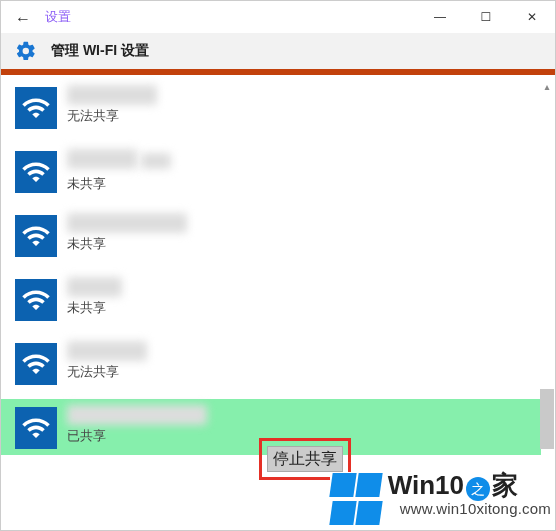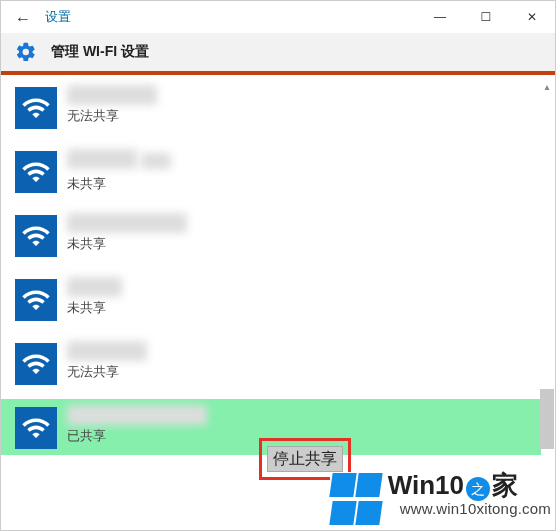--- a/index.html
+++ b/index.html
@@ -28,21 +28,21 @@
     width: 44px;
     height: 32px;
     display: flex;
     align-items: center;
     justify-content: center;
     font-size: 16px;
     color: #333;
   }
   .title-text {
     font-size: 13px;
-    color: #0369a1;
+    color: #8b5cf6;
     flex: 0 0 auto;
   }
   .title-spacer { flex: 1; }
   .win-controls {
     display: flex;
     height: 32px;
   }
   .win-btn {
     width: 46px;
     height: 32px;
@@ -51,21 +51,21 @@
     justify-content: center;
     font-size: 12px;
     color: #333;
   }
   .header {
     height: 42px;
     background: #f2f2f2;
     display: flex;
     align-items: center;
     padding-left: 14px;
-    border-bottom: 4px solid #c2410c;
+    border-bottom: 6px solid #c2410c;
   }
   .gear-icon {
     color: #1976d2;
     margin-right: 14px;
     display: flex;
   }
   .header-title {
     font-size: 14px;
     color: #222;
     font-weight: 600;

